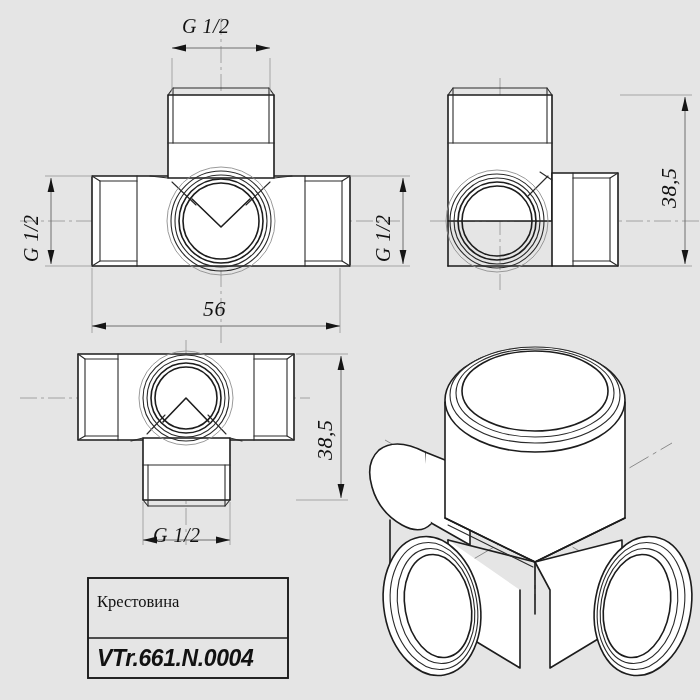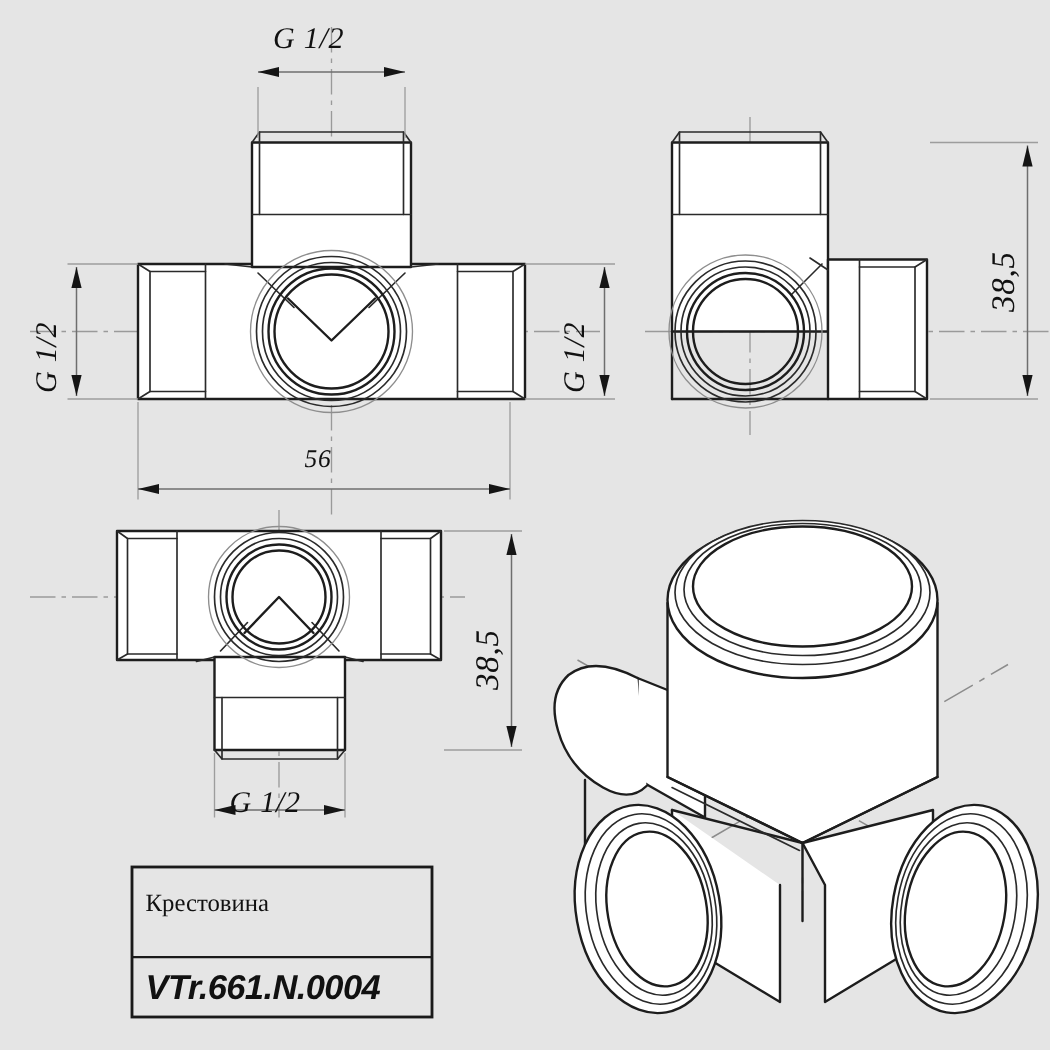--- a/index.html
+++ b/index.html
@@ -334,21 +334,21 @@
     </g>
 
   </svg>
 
   <div class="dim-label dim-h" style="left:182px; top:15px;">G 1/2</div>
 
   <div class="dim-label dim-v" style="left:20px; top:262px; transform: rotate(-90deg);">G 1/2</div>
 
   <div class="dim-label dim-v" style="left:372px; top:262px; transform: rotate(-90deg);">G 1/2</div>
 
-  <div class="dim-label dim-h" style="left:203px; top:296px; font-size:17px;">56</div>
+  <div class="dim-label dim-h" style="left:203px; top:296px; font-size:22px;">56</div>
 
   <div class="dim-label dim-v" style="left:656px; top:208px; transform: rotate(-90deg); font-size:22px;">38,5</div>
 
   <div class="dim-label dim-v" style="left:312px; top:460px; transform: rotate(-90deg); font-size:22px;">38,5</div>
 
   <div class="dim-label dim-h" style="left:153px; top:524px;">G 1/2</div>
 
   <div id="title-block">
     <div class="tb-name">
       <div>Крестовина</div>

